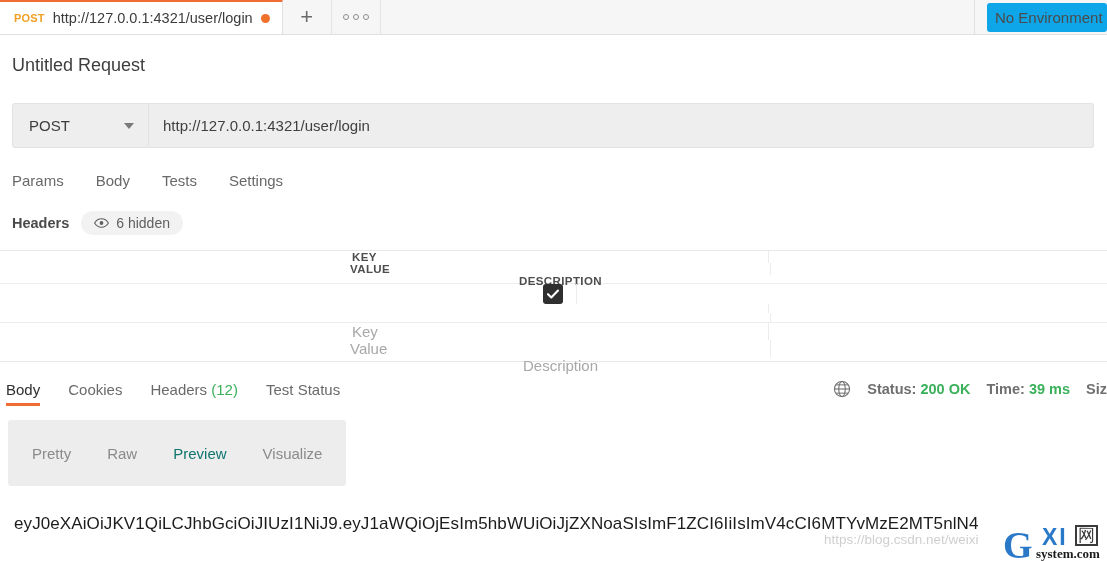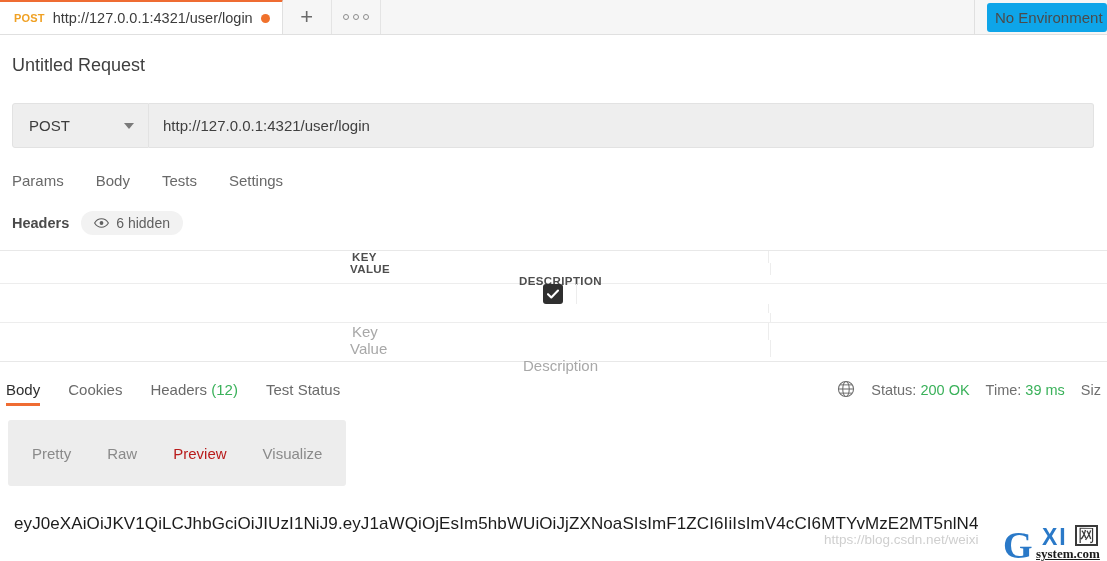--- a/index.html
+++ b/index.html
@@ -263,47 +263,48 @@
   .resptab.active::after {
     content: "";
     position: absolute;
     left: 4px; right: 14px; bottom: 0;
     height: 3px;
     background: #ef6c32;
   }
   .resp-meta {
     margin-left: auto;
     display: flex;
-    align-items: flex-end;
+    align-items: center;
     gap: 16px;
     padding-bottom: 8px;
-    padding-right: 6px;
+    padding-right: 0;
     font-size: 14.5px;
     color: #6f6f6f;
     white-space: nowrap;
+    font-weight: bold;
   }
   .resp-meta .val { color: #3ab15a; }
   .globe { width: 18px; height: 18px; display:block; }
 
   
   .fmt-wrap {
     margin: 14px 0 0 8px;
     background: #ededed;
     border-radius: 3px;
     display: inline-flex;
     align-items: center;
     height: 34px;
     padding: 16px 6px;
   }
   .fmt {
     font-size: 15px;
     color: #8a8a8a;
     padding: 0 18px;
   }
-  .fmt.active { color: #b91c1c; }
+  .fmt.active { color: #0f766e; }
 
   
   .body-text {
     margin: 22px 14px 0 14px;
     font-size: 17px;
     line-height: 31px;
     color: #1c1c1c;
     word-break: break-all;
     letter-spacing: .1px;
   }
@@ -348,21 +349,20 @@
     padding: 0 1px;
     line-height: 17px;
   }
   .wm-sys {
     position: absolute;
     left: 33px; top: 22px;
     font-size: 13px;
     font-weight: bold;
     color: #1b1b1b;
     font-family: "Liberation Serif", serif;
-    text-decoration: underline;
   }
 </style>
 </head>
 <body>
 
 
 
 
 <div class="tabstrip">
   <div class="tab-active">

